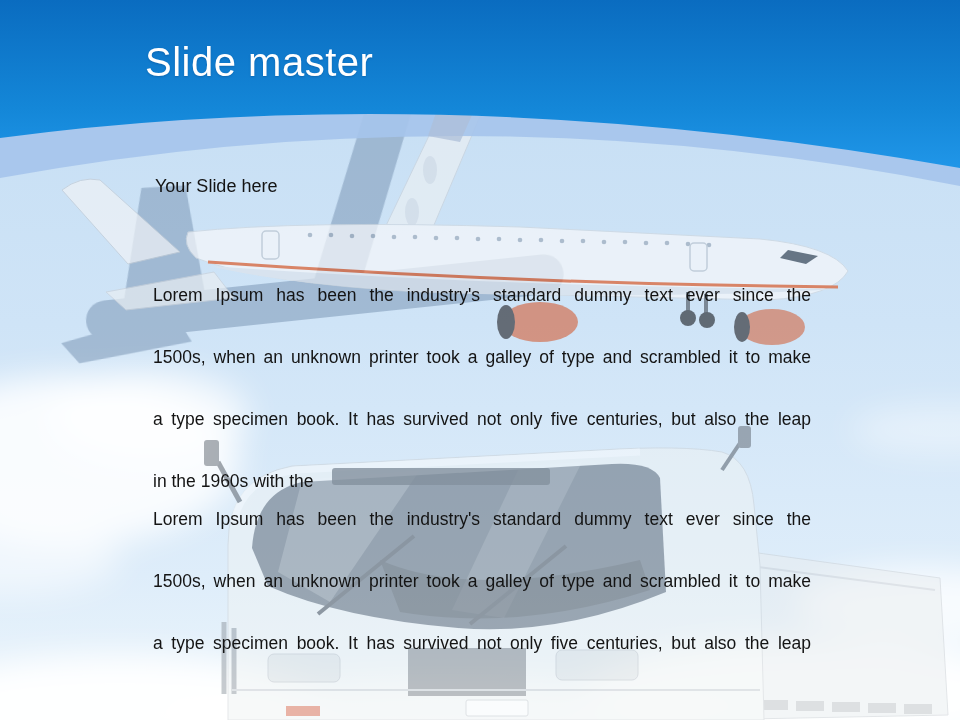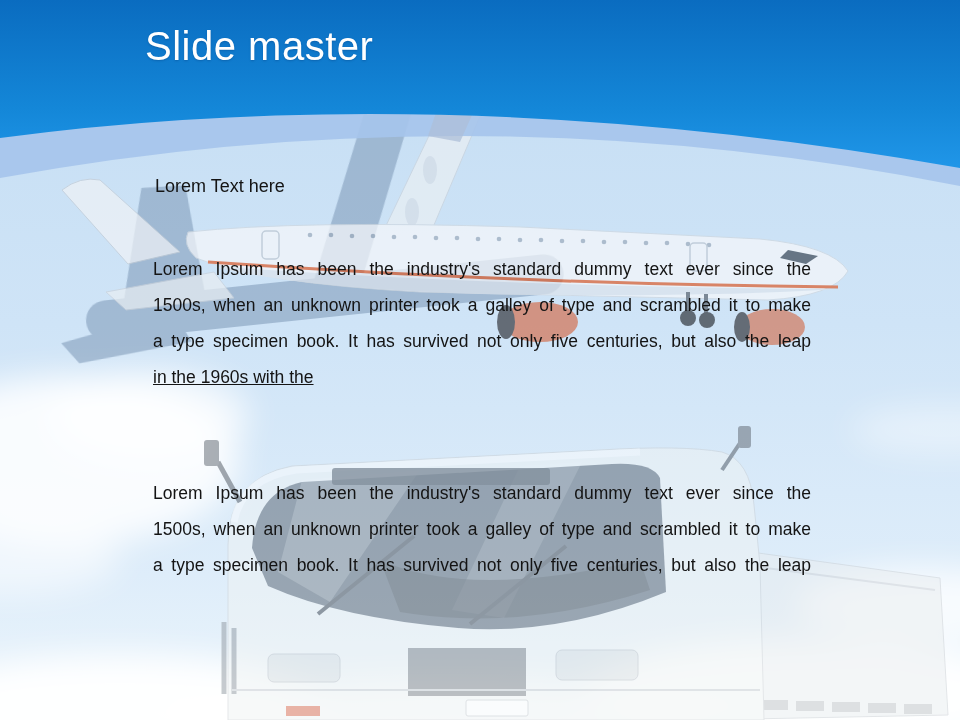--- a/index.html
+++ b/index.html
@@ -5,21 +5,21 @@
   html,body{margin:0;padding:0;background:#444;}
   .slide{
     position:relative;
     width:960px;height:720px;
     overflow:hidden;
     font-family:"Liberation Sans", sans-serif;
     background:#cfe4f7;
   }
   .bg{position:absolute;left:0;top:0;width:960px;height:720px;display:block;}
   .slide-title{
-    position:absolute;left:145px;top:24px;
+    position:absolute;left:145px;top:40px;
     margin:0;
     font-size:40px;font-weight:400;letter-spacing:.5px;
     color:#ffffff;
     text-shadow:0 1px 2px rgba(0,40,90,.25);
     white-space:nowrap;
   }
   .placeholder{
     position:absolute;left:155px;top:174px;
     font-size:18px;line-height:24px;color:#141414;
     white-space:nowrap;
@@ -28,22 +28,23 @@
     position:absolute;left:153px;width:658px;
     font-size:17.5px;line-height:36px;color:#141414;
   }
   .p1{top:251px;}
   .p2{top:475px;}
   .bline{
     text-align:justify;
     text-align-last:justify;
     -moz-text-align-last:justify;
     white-space:normal;
-  }
-  .bline.last{text-align-last:left;text-decoration:underline;-moz-text-align-last:left;}
+    margin-top:26px;
+  }
+  .bline.last{text-align-last:left;-moz-text-align-last:left;}
 </style>
 </head>
 <body>
 
 <div class="slide">
 
   <svg class="bg" viewBox="0 0 960 720" xmlns="http://www.w3.org/2000/svg">
     <defs>
       <linearGradient id="sky" x1="0" y1="0" x2="0" y2="1">
         <stop offset="0" stop-color="#c4ddf3"></stop>
@@ -182,21 +183,21 @@
 
     <path d="M0,0 L960,0 L960,186 Q480,90 0,178 Z" fill="#a6c4eb" fill-opacity="0.92"></path>
 
     <polygon points="440,101 476,106 460,142 428,136" fill="#aebfd8" opacity="0.75"></polygon>
 
     <path d="M0,0 L960,0 L960,168 Q450,78 0,138 Z" fill="url(#hdr)"></path>
   </svg>
 
   <h1 class="slide-title">Slide master</h1>
 
-  <div class="placeholder">Lorem Text here</div>
+  <div class="placeholder">Your Slide here</div>
 
   <div class="para p1">
     <div class="bline">Lorem Ipsum has been the industry's standard dummy text ever since the</div>
     <div class="bline">1500s, when an unknown printer took a galley of type and scrambled it to make</div>
     <div class="bline">a type specimen book. It has survived not only five centuries, but also the leap</div>
     <div class="bline last">in the 1960s with the</div>
   </div>
 
   <div class="para p2">
     <div class="bline">Lorem Ipsum has been the industry's standard dummy text ever since the</div>

